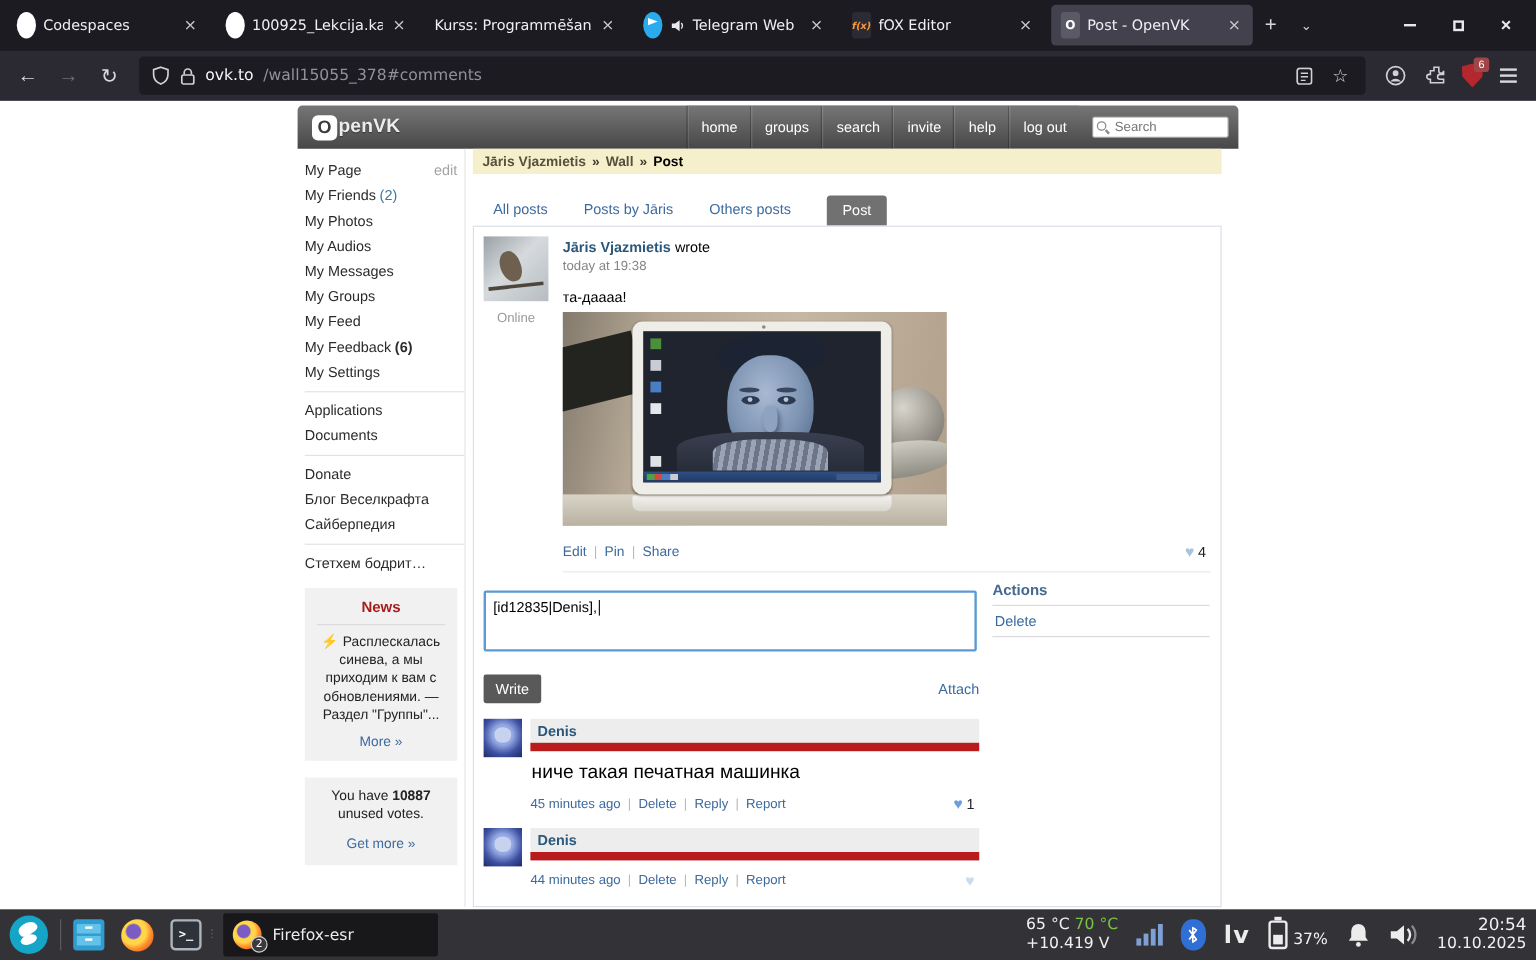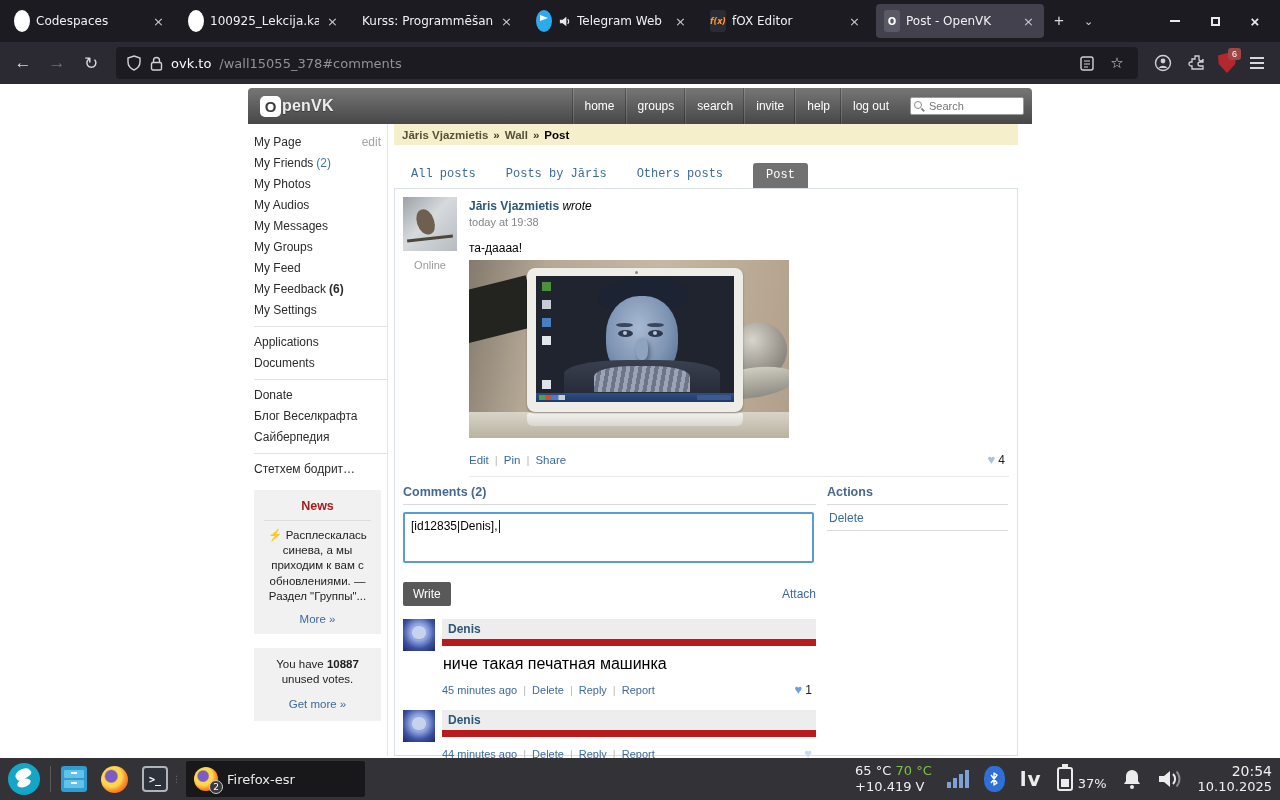--- a/index.html
+++ b/index.html
@@ -75,34 +75,34 @@
   .side-link { color:#3c6a9e; display:inline-block; margin-top:9px; cursor:pointer; }
   .votes-box { margin-top:14px; line-height:1.35; }
 
   .main { width:624px; margin-left:6px; }
   .breadcrumb { height:21px; background:#f6efcc; display:flex; align-items:center; padding:0 8px; font-size:11.5px; font-weight:bold; color:#56513b; }
   .bc-link { color:#56513b; cursor:pointer; }
   .bc-sep { margin:0 5px; color:#3f3c2c; }
   .bc-last { color:#000; }
 
   .post-tabs { display:flex; align-items:flex-end; height:34px; margin-top:9px; padding-left:17px; }
-  .ptab { color:#3c6a9e; font-size:12px; margin-right:30px; padding-bottom:7px; cursor:pointer;font-family:Liberation Mono, monospace; }
+  .ptab { color:#3c6a9e; font-size:12px; margin-right:30px; padding-bottom:7px; cursor:pointer; }
   .ptab.active { background:#717171; color:#fff; margin-right:0; padding:5px 13px 6px; border-radius:3px 3px 0 0; }
 
   .content-box { border:1px solid #d9e0e7; height:568px; padding:8px; position:relative; }
   .post-row { display:flex; }
   .post-left { width:60px; flex:0 0 60px; }
   .avatar-bird { width:54px; height:54px; background:linear-gradient(135deg,#9ba1a7,#d6dadd 45%,#b6bcc1); position:relative; overflow:hidden; }
   .avatar-bird::before { content:""; position:absolute; left:14px; top:12px; width:17px; height:26px; background:#6e5f4e; border-radius:50% 50% 45% 55%; transform:rotate(-18deg); }
   .avatar-bird::after { content:""; position:absolute; left:4px; top:40px; width:46px; height:3px; background:#4d463c; transform:rotate(-6deg); }
   .online { color:#9a9a9a; font-size:11px; text-align:center; width:54px; margin-top:8px; }
   .post-body { flex:1; padding-left:6px; }
   .post-head { padding-top:2px; }
   .post-author { color:#2b587a; font-weight:bold; font-size:12px; cursor:pointer; }
-  .post-wrote { color:#000; font-size:12px;font-style:italic; }
+  .post-wrote { color:#000; font-size:12px; }
   .post-date { color:#858585; font-size:11px; margin-top:3px; }
   .post-text { color:#000; font-size:12px; margin-top:13px; }
 
   
   .photo { width:320px; height:178px; margin-top:5px; position:relative; overflow:hidden; background:linear-gradient(100deg,#837a6d,#b4a794 22%,#c6b8a4 55%,#b09f8b 100%); cursor:pointer; }
   .ph-darklaptop { position:absolute; left:-14px; top:24px; width:78px; height:52px; background:#23231f; transform:rotate(-14deg); }
   .ph-surface { position:absolute; left:0; bottom:0; width:100%; height:26px; background:linear-gradient(#d9d4c8,#b9b2a2); }
   .ph-pot { position:absolute; right:2px; top:62px; width:56px; height:56px; border-radius:50%; background:radial-gradient(circle at 38% 32%,#d8d5cc,#97938a 60%,#6e6a61); }
   .ph-tray { position:absolute; right:-8px; top:108px; width:92px; height:30px; border-radius:50%; background:linear-gradient(#cfccc2,#8f8c83); transform:rotate(-8deg); }
   .laptop { position:absolute; left:58px; top:8px; width:216px; height:162px; }
@@ -455,21 +455,20 @@
                     <span class="heart-post">♥</span>
                     <span class="like-count">4</span>
                   </span>
                 </div>
                 <div class="post-hr"></div>
               </div>
             </div>
 
             <div class="lower">
               <div class="comments-col">
-                <div class="panel-title">Comments (2)</div>
                 <div class="ta-wrap">
                   <textarea style="">[id12835|Denis], </textarea>
                   <span class="caret"></span>
                 </div>
                 <div class="form-row">
                   <button class="write-btn">Write</button>
                   <span class="attach">Attach</span>
                 </div>
 
                 <div class="comment">

